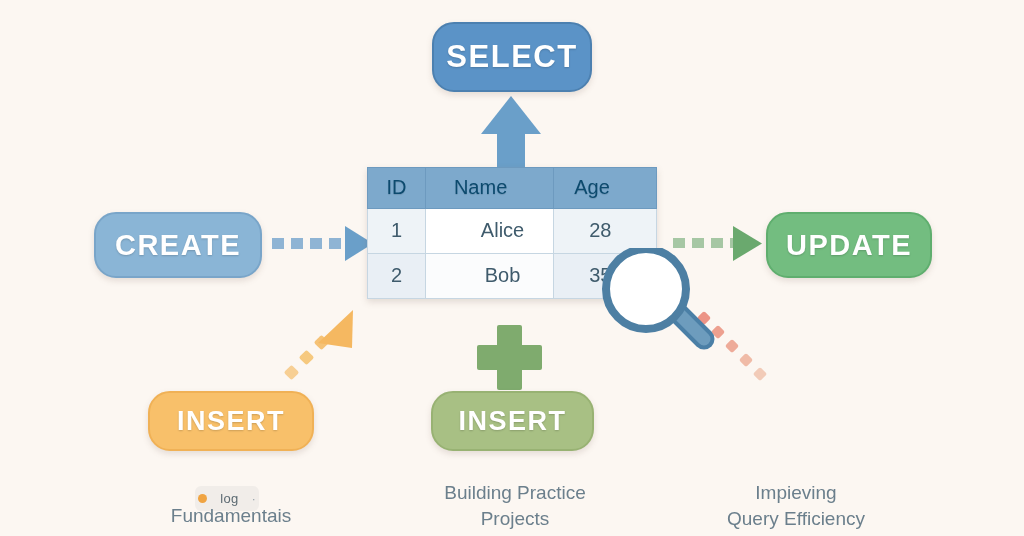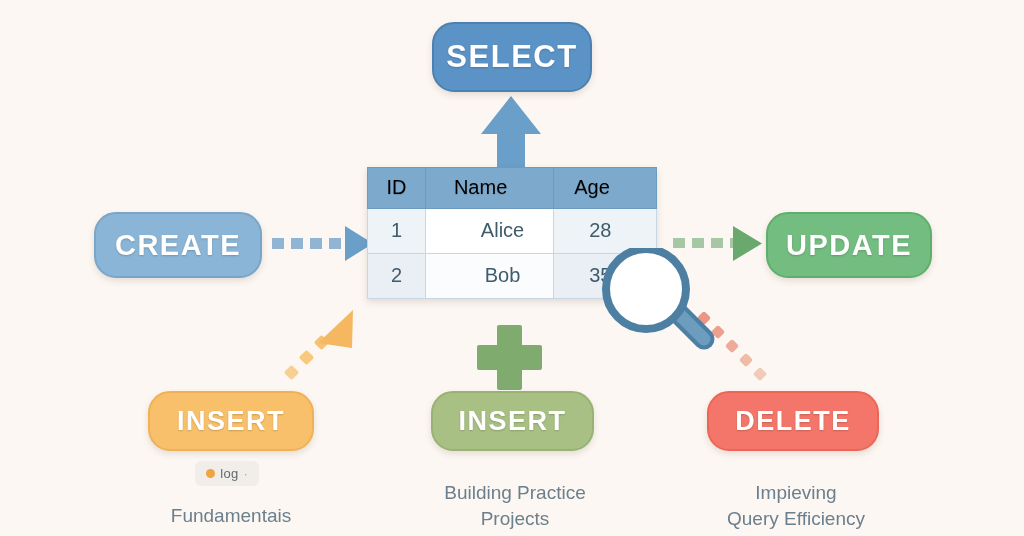--- a/index.html
+++ b/index.html
@@ -85,21 +85,21 @@
   #data-table {
     position: absolute;
     left: 367px; top: 167px;
     width: 290px;
     border-collapse: collapse;
     box-shadow: 0 3px 7px rgba(120,100,90,0.20);
     background: #ffffff;
   }
   #data-table th {
     background: #7da9cc;
-    color: #000000;
+    color: #0c4a6e;
     font-size: 20px;
     font-weight: normal;
     text-align: center;
     padding: 8px 0 9px 0;
     border: 1px solid #6d9abf;
     text-shadow: 0 1px 1px rgba(0,0,0,0.12);
   }
   #data-table td {
     font-size: 20px;
     color: #3f5b6c;
@@ -144,28 +144,28 @@
     white-space: pre-line;
     margin-top: 16px;
   }
   #caption-left   { left: 121px; top: 487px; width: 220px; }
   #caption-center { left: 405px; top: 464px; width: 220px; }
   #caption-right  { left: 686px; top: 464px; width: 220px; }
 
   
   #log-badge {
     position: absolute;
-    left: 195px; top: 461px;
+    left: 195px; top: 486px;
     width: 64px; height: 25px;
     background: #f1ede9;
     border-radius: 6px;
     display: flex;
     align-items: center;
     justify-content: center;
-    gap: 5px;
+    gap: 13px;
   }
   #log-badge .dot {
     width: 9px; height: 9px;
     border-radius: 50%;
     background: #f0a442;
   }
   #log-badge .txt {
     font-size: 13px;
     color: #5c6a72;
     letter-spacing: 0.3px;
@@ -237,23 +237,20 @@
   </div>
 
   <div class="op-btn" id="btn-insert-left">
     <span>INSERT</span>
   </div>
 
   <div class="op-btn" id="btn-insert-center">
     <span>INSERT</span>
   </div>
 
-  <div class="op-btn" id="btn-delete">
-    <span>DELETE</span>
-  </div>
 
   <table id="data-table">
     <thead>
       <tr>
         <th class="col-id">ID</th>
         <th class="col-name head-name">Name</th>
         <th class="col-age head-age">Age</th>
       </tr>
     </thead>
     <tbody>

